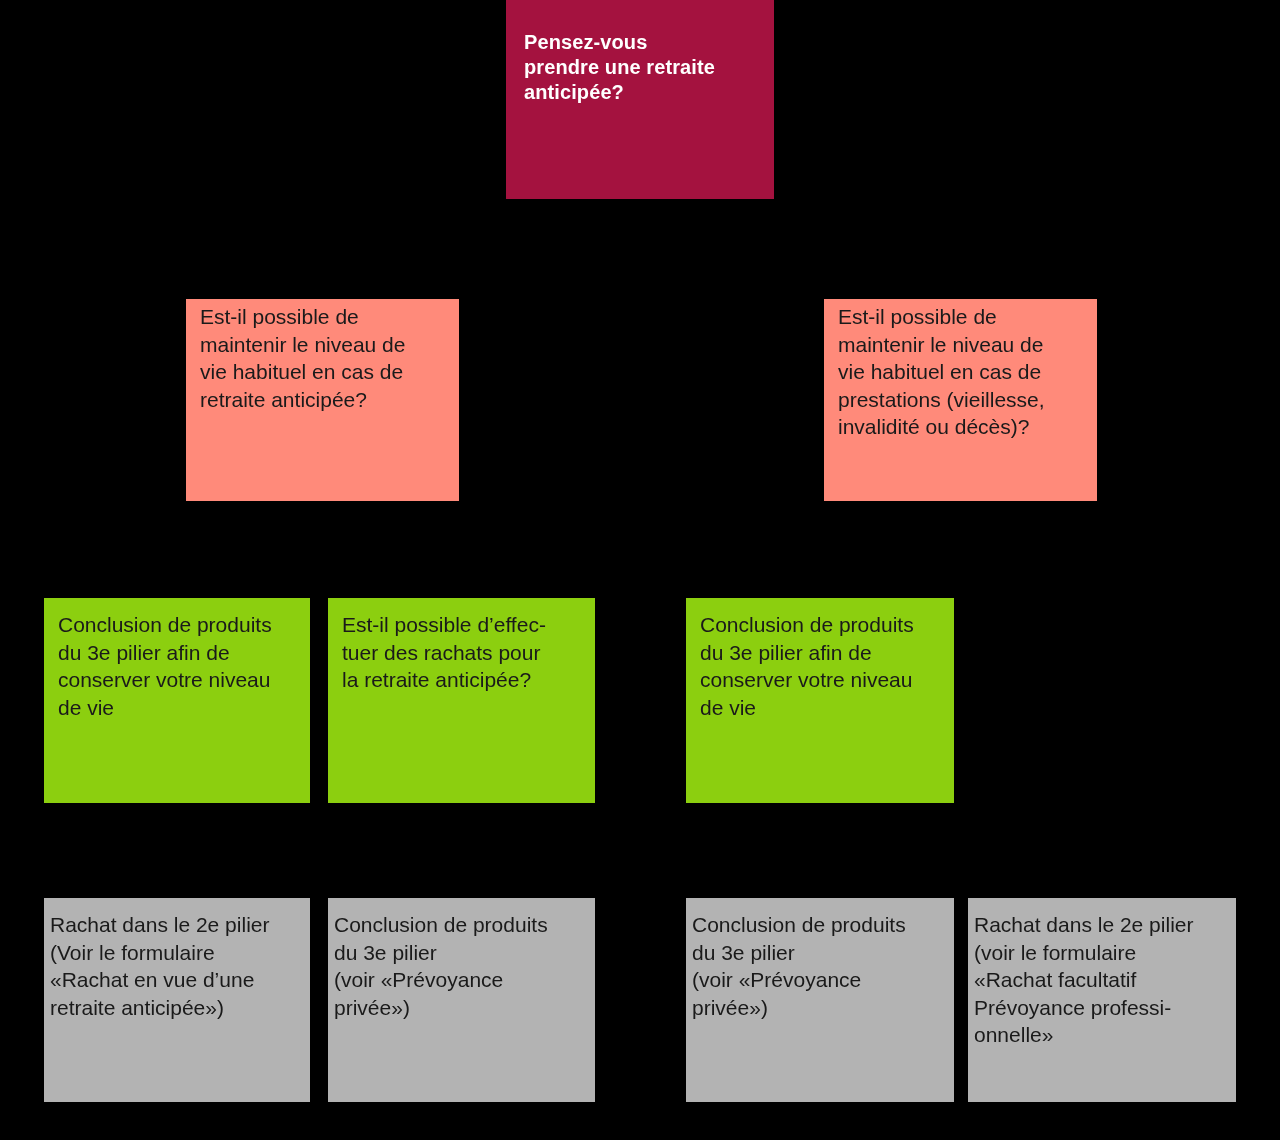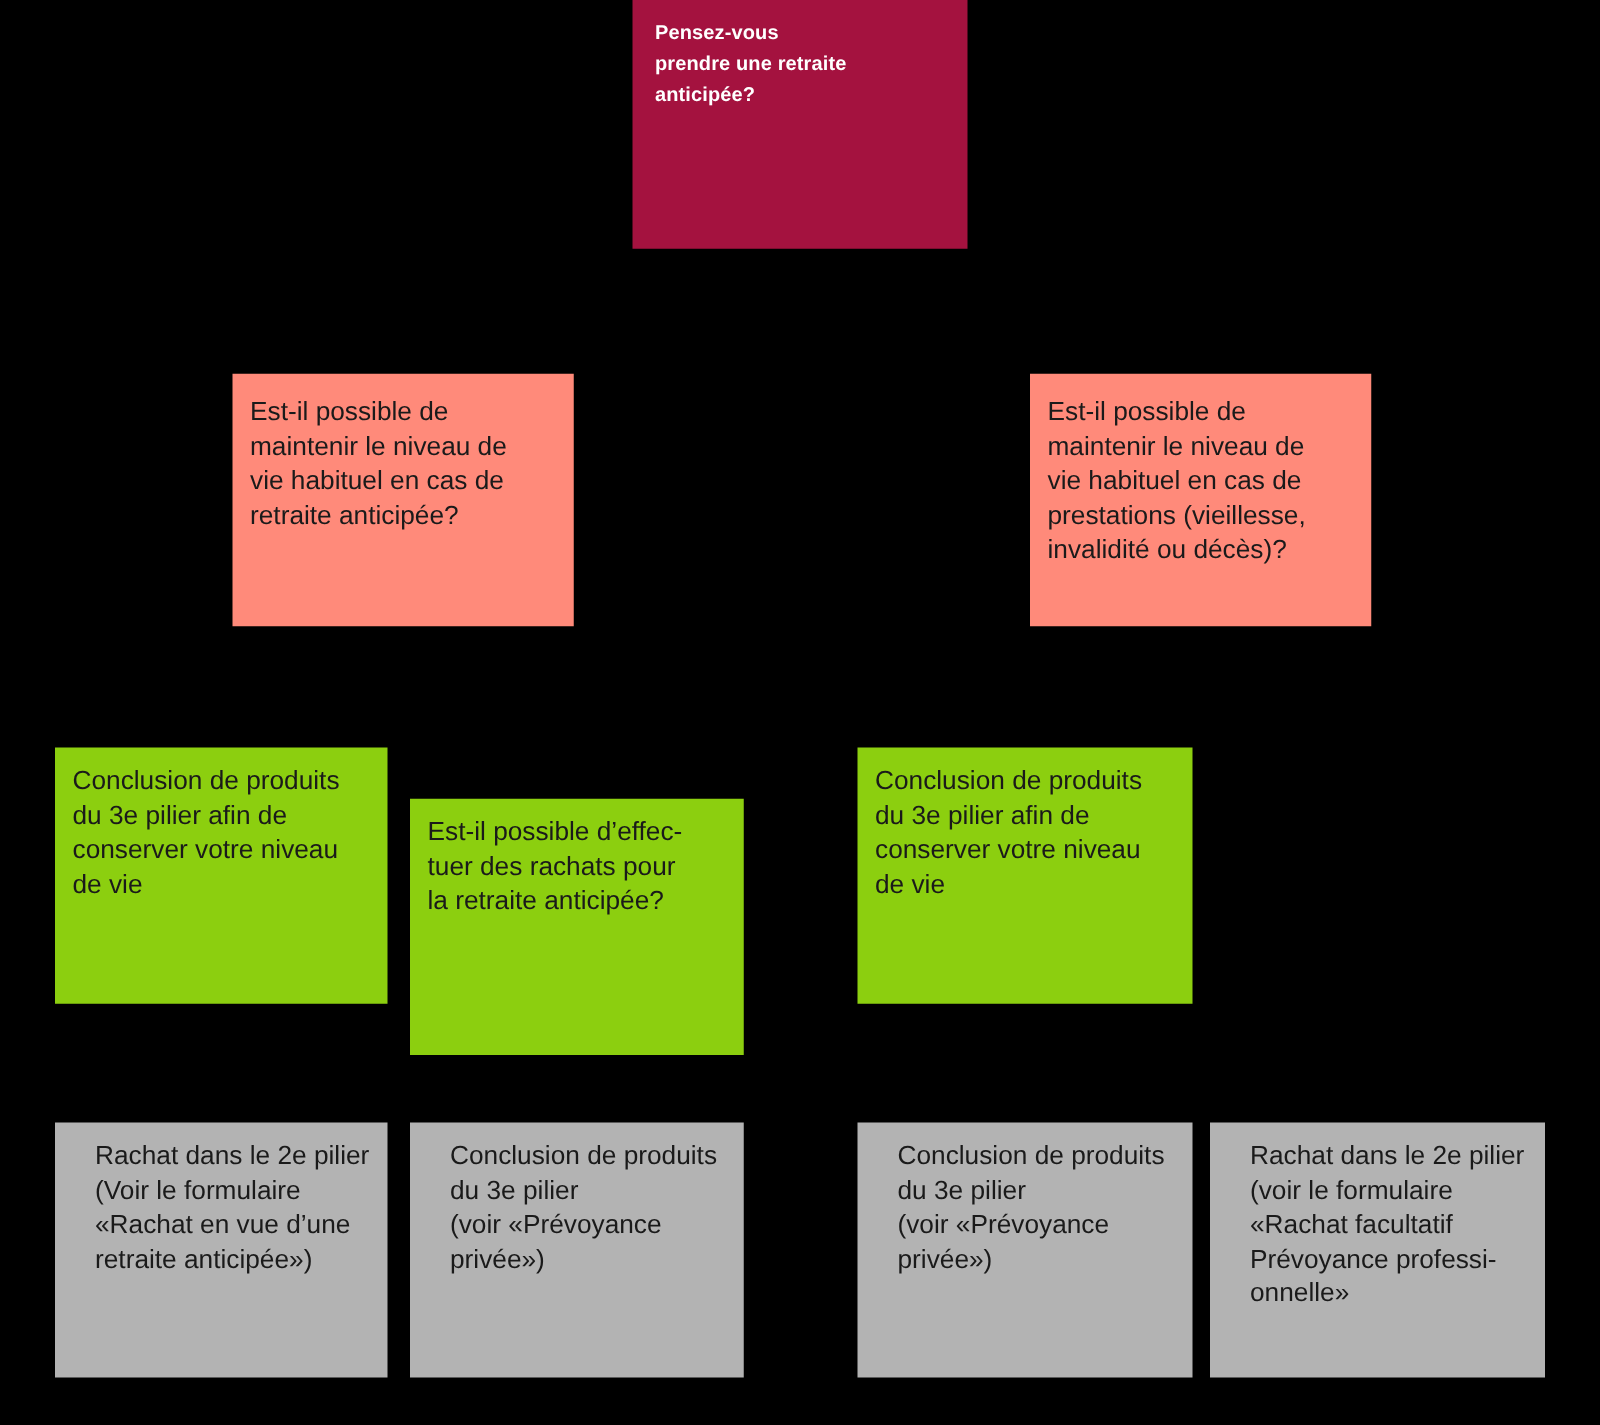--- a/index.html
+++ b/index.html
@@ -26,35 +26,36 @@
     display: block;
   }
 
   
   .node.root {
     background: #A4123F;
   }
   .node.root .node-text {
     color: #FFFFFF;
     font-weight: bold;
-    font-size: 16px;
+    font-size: 20px;
     line-height: 25px;
     letter-spacing: 0.1px;
     padding: 14px 18px 0 18px;
+    margin-top: 16px;
   }
 
   
   .node.question {
     background: #FF8A7A;
   }
   .node.question .node-text {
     color: #1A1A1A;
     font-size: 21px;
     line-height: 27.5px;
-    padding: 17px 14px 0 14px;
+    padding: 4px 14px 0 14px;
   }
 
   
   .node.action {
     background: #8CCF0F;
   }
   .node.action .node-text {
     color: #1A1A1A;
     font-size: 21px;
     line-height: 27.5px;
@@ -62,21 +63,21 @@
   }
 
   
   .node.outcome {
     background: #B3B3B3;
   }
   .node.outcome .node-text {
     color: #1A1A1A;
     font-size: 21px;
     line-height: 27.5px;
-    padding: 13px 14px 0 32px;
+    padding: 13px 14px 0 6px;
   }
 
   
   .connector {
     position: absolute;
     background: #000000;
   }
 </style>
 </head>
 <body>
@@ -124,21 +125,21 @@
 invalidité ou décès)?</span>
   </div>
 
   <div class="node action" style="left:44px; top:598px; width:266px; height:205px;">
     <span class="node-text">Conclusion de produits
 du 3e pilier afin de
 conserver votre niveau
 de vie</span>
   </div>
 
-  <div class="node action" style="left:328px; top:598px; width:267px; height:205px;margin-top:41px;">
+  <div class="node action" style="left:328px; top:598px; width:267px; height:205px;">
     <span class="node-text">Est-il possible d’effec-
 tuer des rachats pour
 la retraite anticipée?</span>
   </div>
 
   <div class="node action" style="left:686px; top:598px; width:268px; height:205px;">
     <span class="node-text">Conclusion de produits
 du 3e pilier afin de
 conserver votre niveau
 de vie</span>

